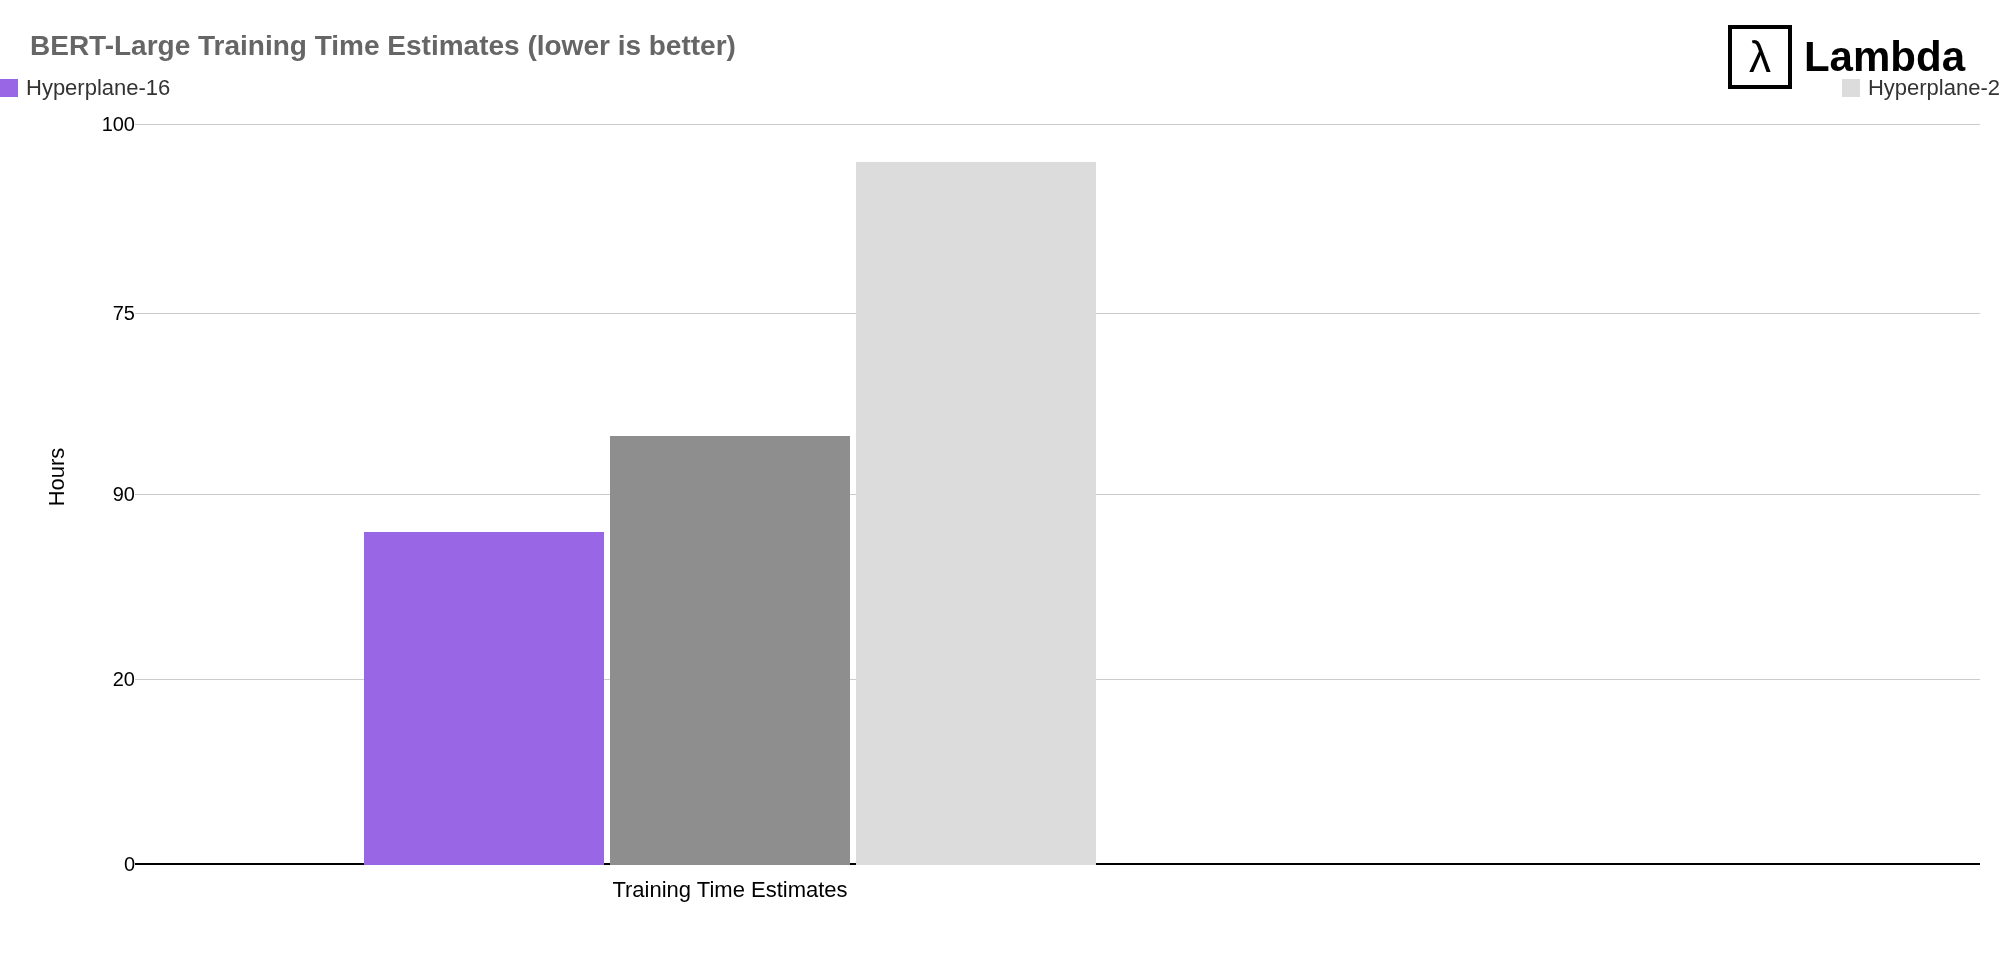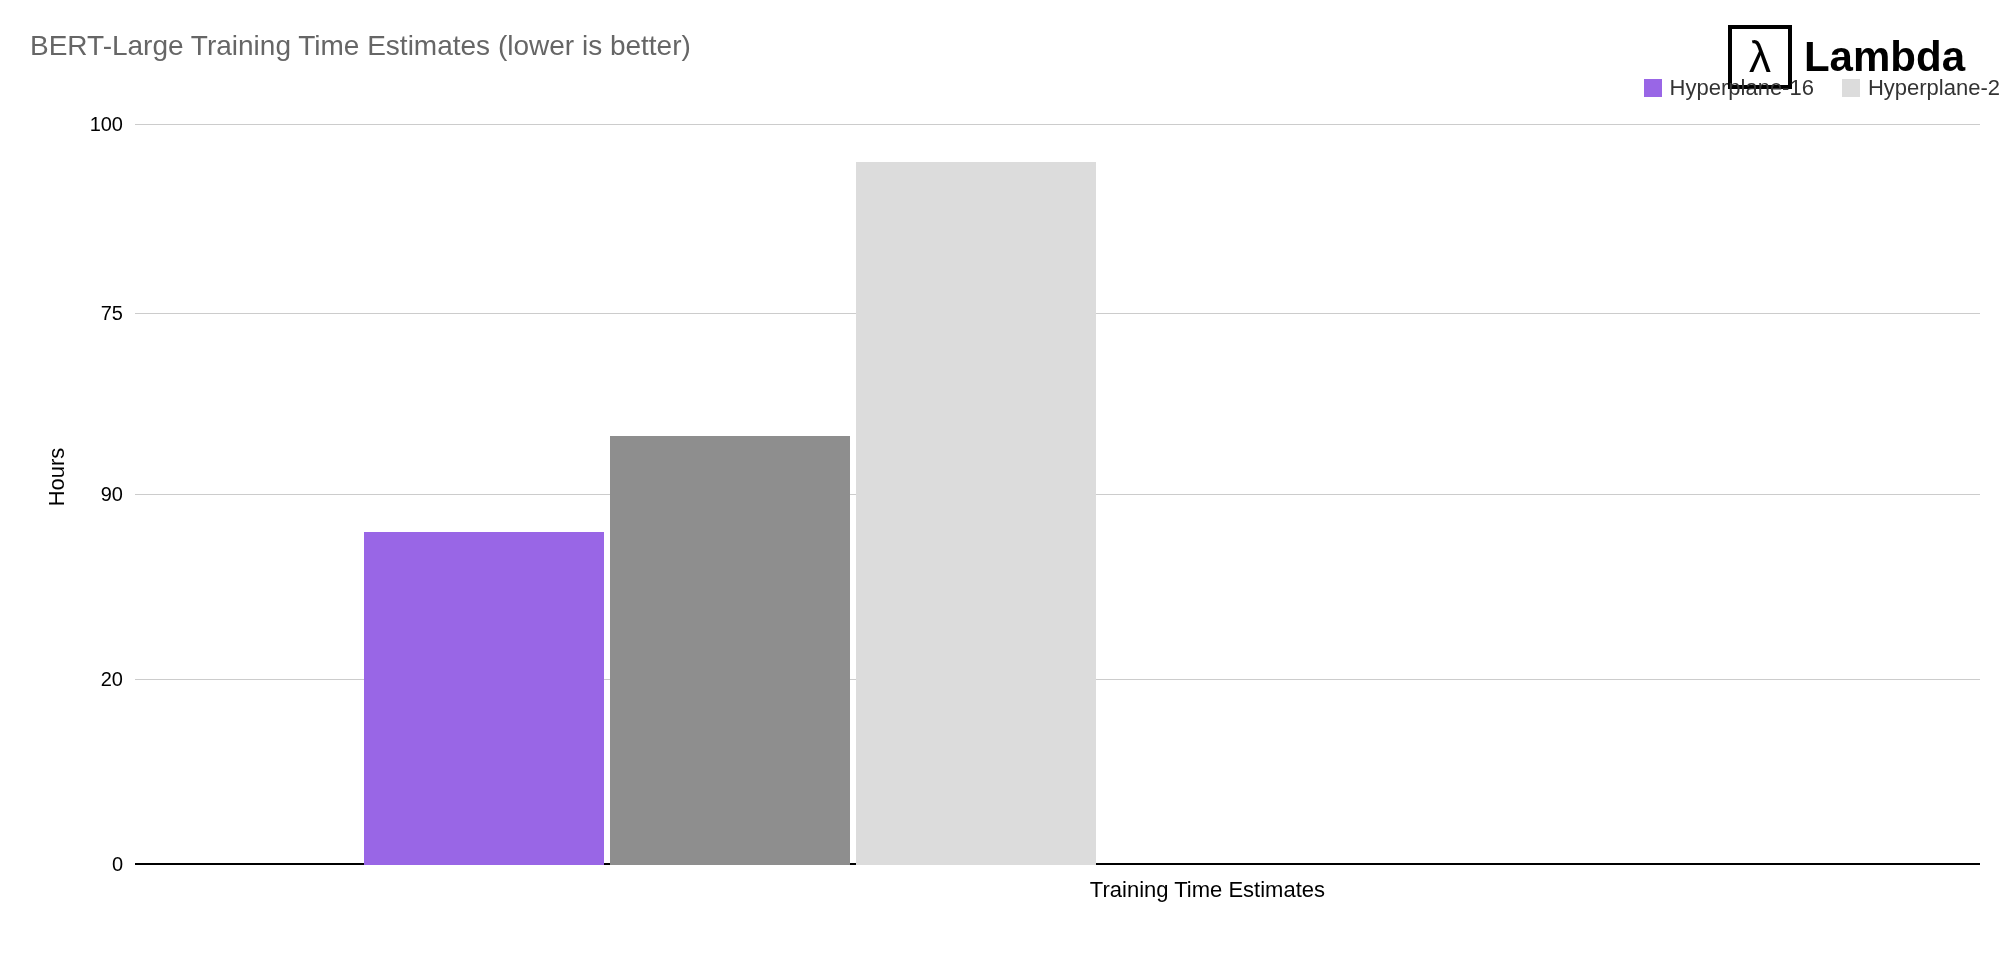--- a/index.html
+++ b/index.html
@@ -9,21 +9,21 @@
       width: 2000px;
       height: 954px;
       position: relative;
     }
     .title {
       position: absolute;
       top: 30px;
       left: 30px;
       font-size: 28px;
       color: #666;
-      font-weight: 400;
+      font-weight: 700;
     }
     .logo {
       position: absolute;
       top: 25px;
       right: 35px;
       display: flex;
       align-items: center;
       gap: 12px;
     }
     .logo-box {
@@ -40,21 +40,21 @@
       font-size: 42px;
       font-weight: 700;
       color: #000;
     }
     .legend {
       position: absolute;
       top: 75px;
       left: 0;
       width: 100%;
       display: flex;
-      justify-content: flex-end;
+      justify-content: space-between;
       gap: 28px;
       font-size: 22px;
       color: #333;
     }
     .legend-item {
       display: flex;
       align-items: center;
       gap: 8px;
     }
     .swatch {
@@ -80,21 +80,20 @@
     .gridline {
       position: absolute;
       left: 0;
       height: 1px;
       background: #ccc;
     }
     .grid-full { width: 1845px; }
     .tick-label {
       position: absolute;
       right: 100%;
-      margin-right: 12px;
       transform: translateY(-50%);
       font-size: 20px;
       color: #000;
       text-align: right;
       width: 50px;
     }
     .baseline {
       position: absolute;
       left: 0;
       width: 1845px;
@@ -114,21 +113,21 @@
       gap: 0;
     }
     .bar {
       width: 240px;
       margin: 0 3px;
     }
     .xlabel {
       position: absolute;
       bottom: -38px;
       width: 100%;
-      text-align: right;
+      text-align: center;
       font-size: 22px;
       color: #000;
     }
   </style>
 </head>
 <body>
 
 <div class="title">BERT-Large Training Time Estimates (lower is better)</div>
 
 <div class="logo">

